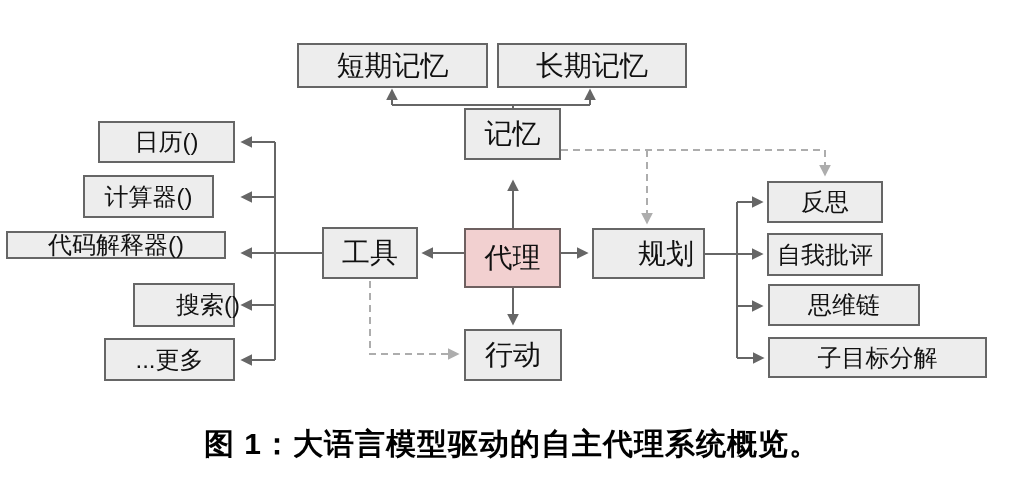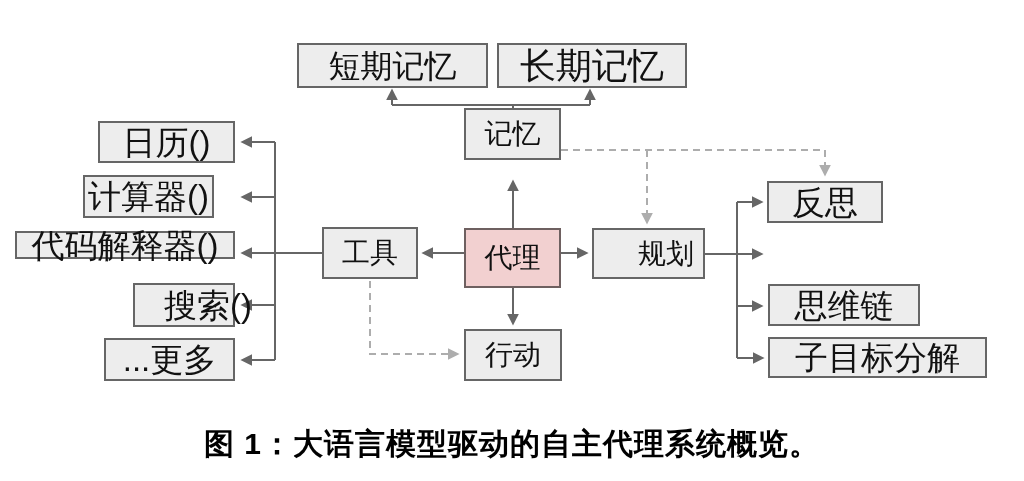--- a/index.html
+++ b/index.html
@@ -18,38 +18,38 @@
     font-family:"Liberation Sans","DejaVu Sans",sans-serif;
     position:relative;overflow:hidden;
   }
   .stage{position:absolute;left:0;top:0;width:1024px;height:481px;}
   .wires{position:absolute;left:0;top:0;width:1024px;height:481px;}
   .node{
     position:absolute;
     background:var(--box-fill);
     border:2px solid var(--box-border);
     display:flex;align-items:center;justify-content:center;
-    font-size:33px;color:#111;white-space:nowrap;
+    font-size:24px;color:#111;white-space:nowrap;
     line-height:1;
   }
   .node.center{font-size:28px;}
   .node.agent{background:var(--agent-fill);border-color:var(--agent-border);}
   
-  #b-stm{left:297px;top:43px;width:191px;height:45px;font-size:32px;}
-  #b-ltm{left:497px;top:43px;width:190px;height:45px;font-size:36px;}
+  #b-stm{left:297px;top:43px;width:191px;height:45px;font-size:28px;}
+  #b-ltm{left:497px;top:43px;width:190px;height:45px;font-size:28px;}
   
   #b-mem{left:464px;top:108px;width:97px;height:52px;}
   #b-agent{left:464px;top:228px;width:97px;height:60px;}
   #b-tools{left:322px;top:227px;width:96px;height:52px;}
   #b-plan{left:592px;top:228px;width:113px;height:51px;padding-left:35px;}
   #b-act{left:464px;top:329px;width:98px;height:52px;}
   
   #b-cal{left:98px;top:121px;width:137px;height:42px;}
   #b-calc{left:83px;top:175px;width:131px;height:43px;}
-  #b-code{left:15px;top:231px;width:220px;height:28px;}
+  #b-code{left:6px;top:231px;width:220px;height:28px;}
   #b-search{left:133px;top:283px;width:102px;height:44px;padding-left:48px;}
   #b-more{left:104px;top:338px;width:131px;height:43px;}
   
   #b-refl{left:767px;top:181px;width:116px;height:42px;}
   #b-crit{left:767px;top:233px;width:116px;height:43px;}
   #b-cot{left:768px;top:284px;width:152px;height:42px;}
   #b-sub{left:768px;top:337px;width:219px;height:41px;}
   .caption{
     position:absolute;left:0;top:424px;width:1024px;
     text-align:center;font-size:30px;font-weight:bold;
@@ -110,17 +110,18 @@
   <div class="node center" id="b-plan">规划</div>
   <div class="node center" id="b-act">行动</div>
 
   <div class="node" id="b-cal">日历()</div>
   <div class="node" id="b-calc">计算器()</div>
   <div class="node" id="b-code">代码解释器()</div>
   <div class="node" id="b-search">搜索()</div>
   <div class="node" id="b-more">...更多</div>
 
   <div class="node" id="b-refl">反思</div>
+  <div class="node" id="b-crit">自我批评</div>
   <div class="node" id="b-cot">思维链</div>
   <div class="node" id="b-sub">子目标分解</div>
 
   <div class="caption">图 1：大语言模型驱动的自主代理系统概览。</div>
 </div>
 
 </body></html>

